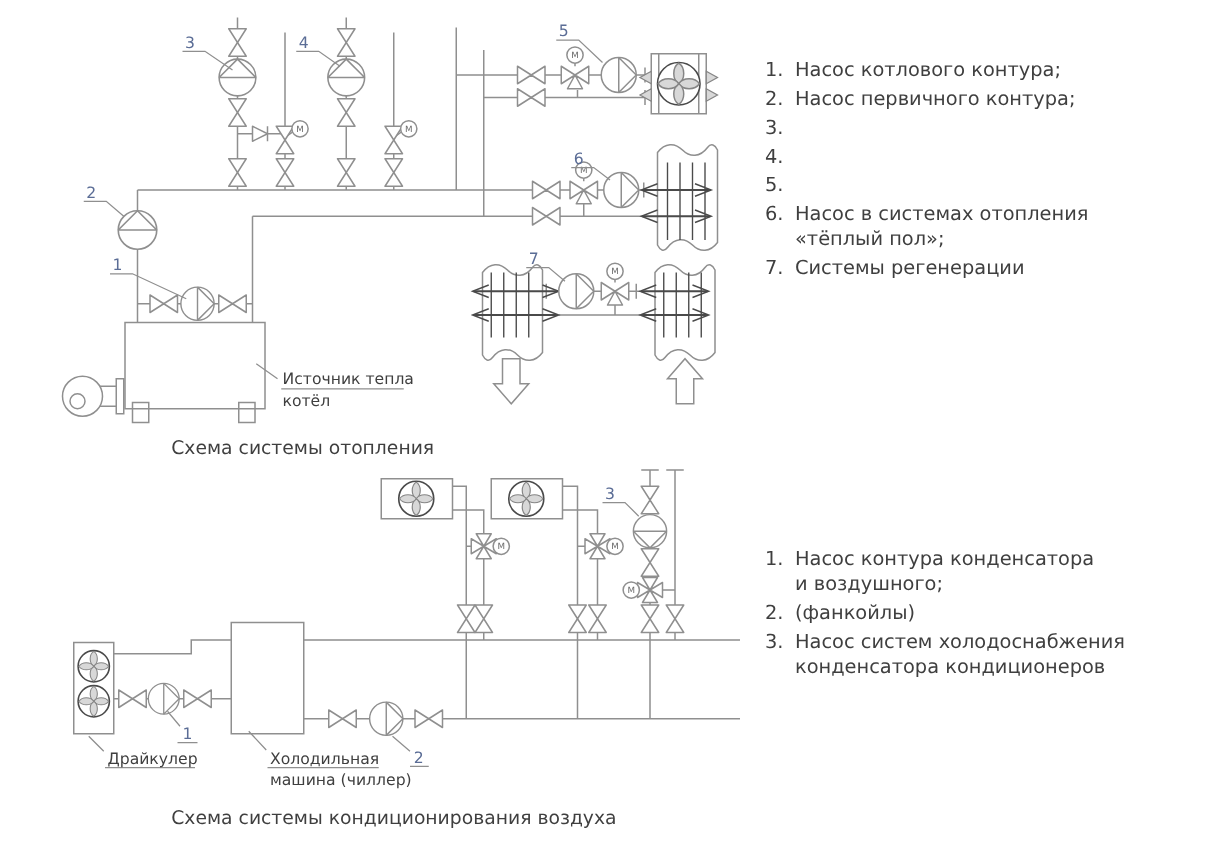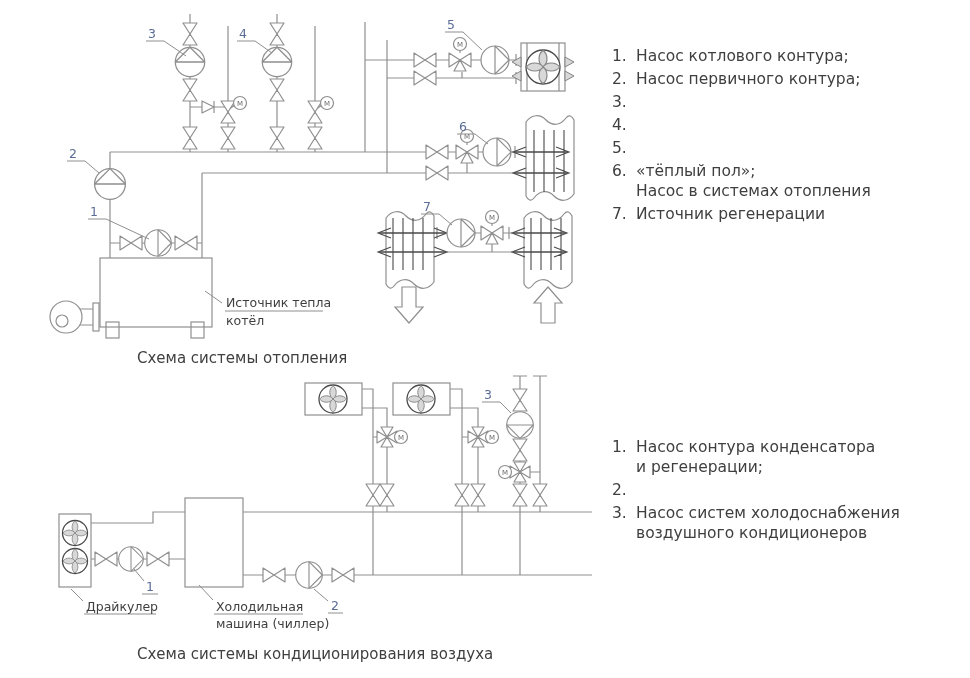--- a/index.html
+++ b/index.html
@@ -304,47 +304,48 @@
   </div>
   <div class="li">
     <span class="num">4.</span>
   </div>
   <div class="li">
     <span class="num">5.</span>
   </div>
   <div class="li">
     <span class="num">6.</span>
     <span class="txt">
+      <div>Насос в системах отопления</div>
       <div>«тёплый пол»;</div>
-      <div>Насос в системах отопления</div>
     </span>
   </div>
   <div class="li">
     <span class="num">7.</span>
     <span class="txt">
-      <div>Источник регенерации</div>
+      <div>Системы регенерации</div>
     </span>
   </div>
 </div>
 
 <div class="legend" style="left:612px;top:437px">
   <div class="li">
     <span class="num">1.</span>
     <span class="txt">
       <div>Насос контура конденсатора</div>
-      <div>и регенерации;</div>
+      <div>и воздушного;</div>
     </span>
   </div>
   <div class="li">
     <span class="num">2.</span>
     <span class="txt">
+      <div>(фанкойлы)</div>
     </span>
   </div>
   <div class="li">
     <span class="num">3.</span>
     <span class="txt">
       <div>Насос систем холодоснабжения</div>
-      <div>воздушного кондиционеров</div>
+      <div>конденсатора кондиционеров</div>
     </span>
   </div>
 </div>
 
 </div>
 
 </body></html>

